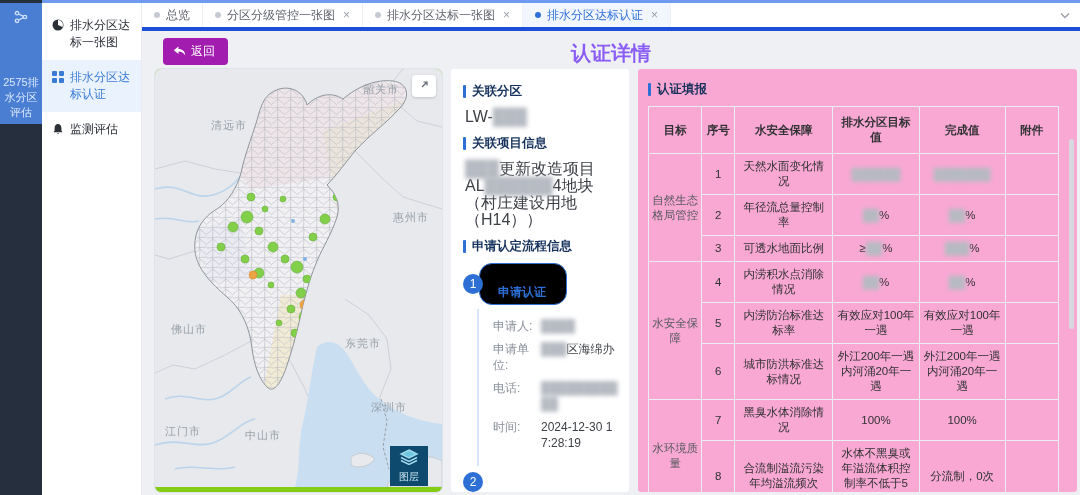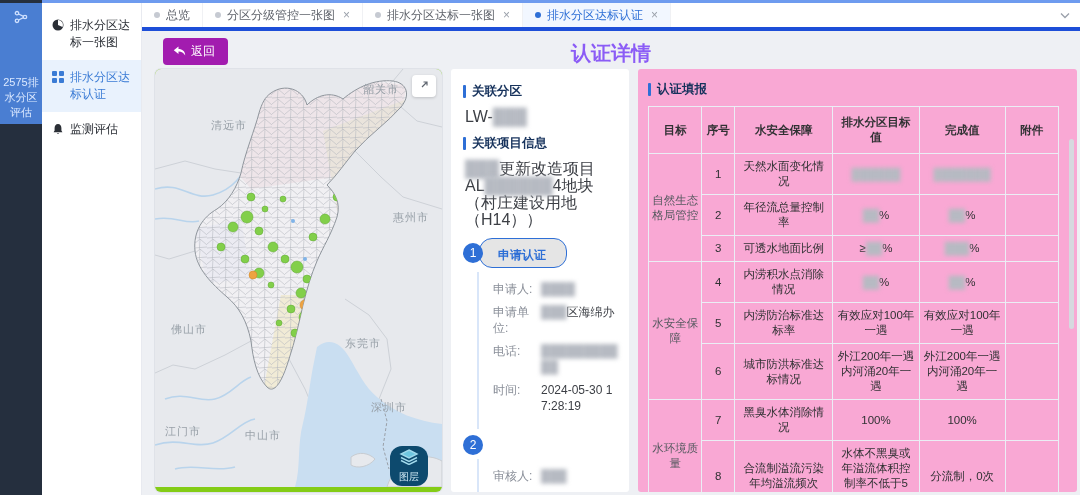--- a/index.html
+++ b/index.html
@@ -35,34 +35,34 @@
   .content-head { position:relative; height:36px; }
   .back-btn { position:absolute; left:21px; top:7px; background:#a21caf; color:#fff; border:none; border-radius:4px; font-size:12px; padding:5px 13px 5px 10px; display:flex; align-items:flex-end; gap:5px; cursor:pointer; font-family:inherit; }
   .page-title { position:absolute; left:0; right:0; top:9px; text-align:center; color:#8b5cf6; font-weight:bold; font-size:20px; }
 
   .cols { position:absolute; left:13px; right:3px; top:38px; bottom:3px; display:flex; gap:9px; }
 
   
   .map-panel { position:relative; width:287px; flex:0 0 287px; border-radius:6px; overflow:hidden; background:#84cc16; box-shadow:0 0 0 1px #dfe2e8; }
   .map-panel svg.mapsvg { display:block; }
   .map-expand { position:absolute; top:6px; right:6px; width:24px; height:22px; background:#fff; border-radius:4px; box-shadow:0 1px 3px rgba(0,0,0,.18); display:flex; align-items:center; justify-content:center; cursor:pointer; }
-  .map-layers { position:absolute; bottom:6px; right:14px; width:38px; height:40px; background:#0d4a6e; border-radius:12px; display:flex; flex-direction:column; align-items:center; justify-content:center; gap:2px; cursor:pointer;text-align:center; }
+  .map-layers { position:absolute; bottom:6px; right:14px; width:38px; height:40px; background:#0d4a6e; border-radius:0; display:flex; flex-direction:column; align-items:center; justify-content:center; gap:2px; cursor:pointer;text-align:center; }
   .map-layers .ml-label { color:#cfe9f5; font-size:10px; }
 
   
   .info-panel { position:relative; width:178px; flex:0 0 178px; background:#fff; border-radius:3px; padding:10px 10px 10px 12px; overflow:hidden; }
   .sec-h { display:flex; align-items:center; gap:6px; margin:4px 0 8px; }
   .sec-h .bar { width:3px; height:13px; background:#2e6fd6; border-radius:1px; }
   .sec-h .sec-title { font-weight:bold; font-size:12.5px; color:#16325c; }
   .sec-val { font-size:16px; color:#3c3f45; margin:0 0 10px 2px; line-height:17px; }
 
   .step { position:relative; }
   .step-head { display:flex; align-items:center; margin:6px 0 4px; }
   .step-num { width:20px; height:20px; border-radius:50%; background:#2e6fd6; color:#fff; font-size:12px; display:flex; align-items:center; justify-content:center; z-index:2; flex:0 0 20px; }
-  .step-pill { margin-left:-4px; border:1px solid #2e6fd6; color:#2e6fd6; font-weight:bold; font-size:12px; border-radius:13px; padding:8px 20px 3px 18px; background:#e5e5e5; white-space:nowrap; }
+  .step-pill { margin-left:-4px; border:1px solid #2e6fd6; color:#2e6fd6; font-weight:bold; font-size:12px; border-radius:13px; padding:20px 20px 3px 18px; background:#000000; white-space:nowrap; }
   .step-body { margin-left:14px; border-left:2px solid #d9e6f9; padding:2px 0 8px 14px; }
   .f-row { display:flex; margin:7px 0; }
   .f-label { flex:0 0 48px; color:#8a8f99; line-height:16px; }
   .f-val { flex:1; color:#3c3f45; line-height:16px; word-break:break-all; }
 
   .red { color:#b6bac2; filter:blur(2px); user-select:none; }
 
   
   .report-panel { position:relative; flex:1; background:#f9a8d4; border-radius:3px; padding:8px 14px 8px 10px; overflow:hidden; }
   table.rpt { width:calc(100% - 4px); border-collapse:collapse; table-layout:fixed; font-size:11.5px; }
@@ -315,20 +315,24 @@
         </div>
 
         <div class="sec-h">
           <span class="bar"></span>
           <span class="sec-title">关联项目信息</span>
         </div>
         <div class="sec-val">
           <span class="red">███</span><span>更新改造项目AL</span><span class="red">██████</span><span>4地块（村庄建设用地（H14））</span>
         </div>
 
+        <div class="sec-h">
+          <span class="bar"></span>
+          <span class="sec-title">申请认定流程信息</span>
+        </div>
 
         <div class="step">
           <div class="step-head">
             <span class="step-num">1</span>
             <span class="step-pill">申请认证</span>
           </div>
           <div class="step-body">
             <div class="f-row">
               <span class="f-label">申请人:</span>
               <span class="f-val"><span class="red">████</span><span></span></span>
@@ -336,21 +340,21 @@
             <div class="f-row">
               <span class="f-label">申请单位:</span>
               <span class="f-val"><span class="red">███</span><span>区海绵办</span></span>
             </div>
             <div class="f-row">
               <span class="f-label">电话:</span>
               <span class="f-val"><span class="red">███████████</span><span></span></span>
             </div>
             <div class="f-row">
               <span class="f-label">时间:</span>
-              <span class="f-val"><span>2024-05-30 17:28:19</span></span>
+              <span class="f-val"><span>2024-12-30 17:28:19</span></span>
             </div>
           </div>
         </div>
 
         <div class="step">
           <div class="step-head">
             <span class="step-num">2</span>
           </div>
           <div class="step-body">
             <div class="f-row">

